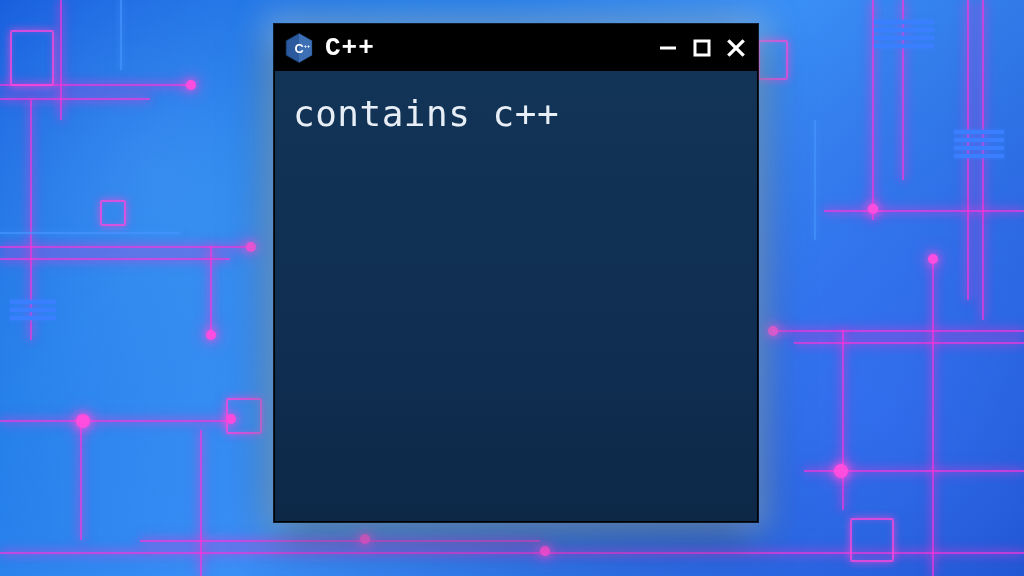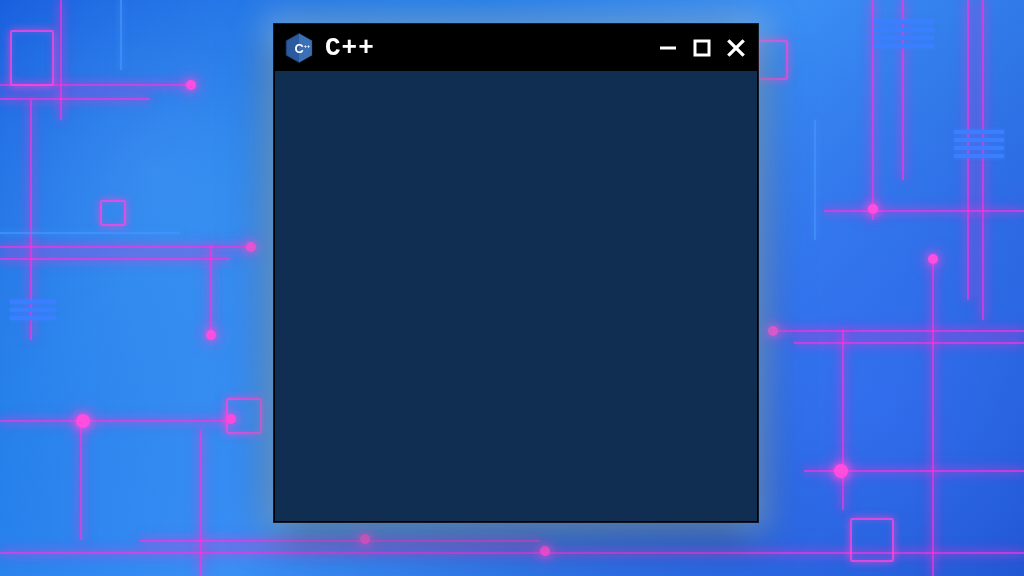--- a/index.html
+++ b/index.html
@@ -232,13 +232,16 @@
           </svg>
       </span>
       <span class="win-btn">
         <svg viewBox="0 0 20 20" width="22" height="22">
             <line x1="3" y1="3" x2="17" y2="17"></line>
             <line x1="17" y1="3" x2="3" y2="17"></line>
           </svg>
       </span>
     </div>
   </div>
+  <div class="window-body">
+    <div class="code-text">contains c++</div>
+  </div>
 </div>
 
 </body></html>

